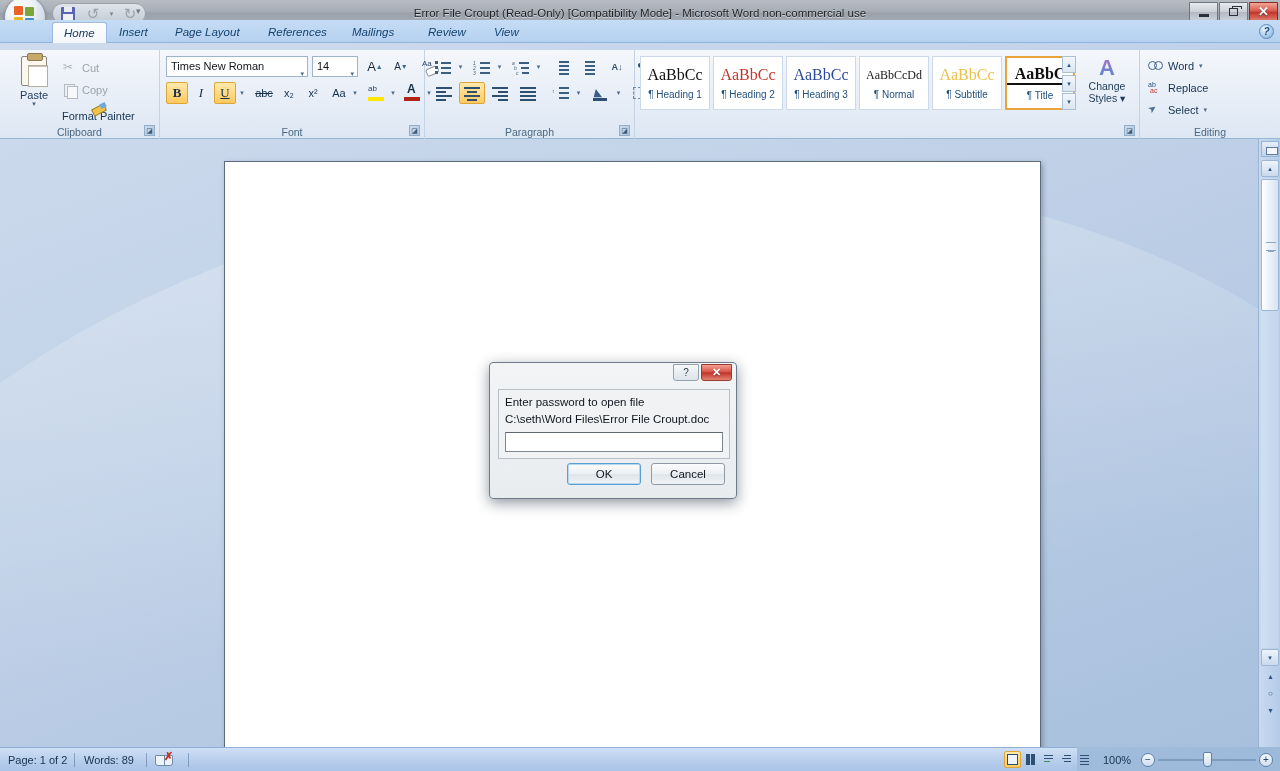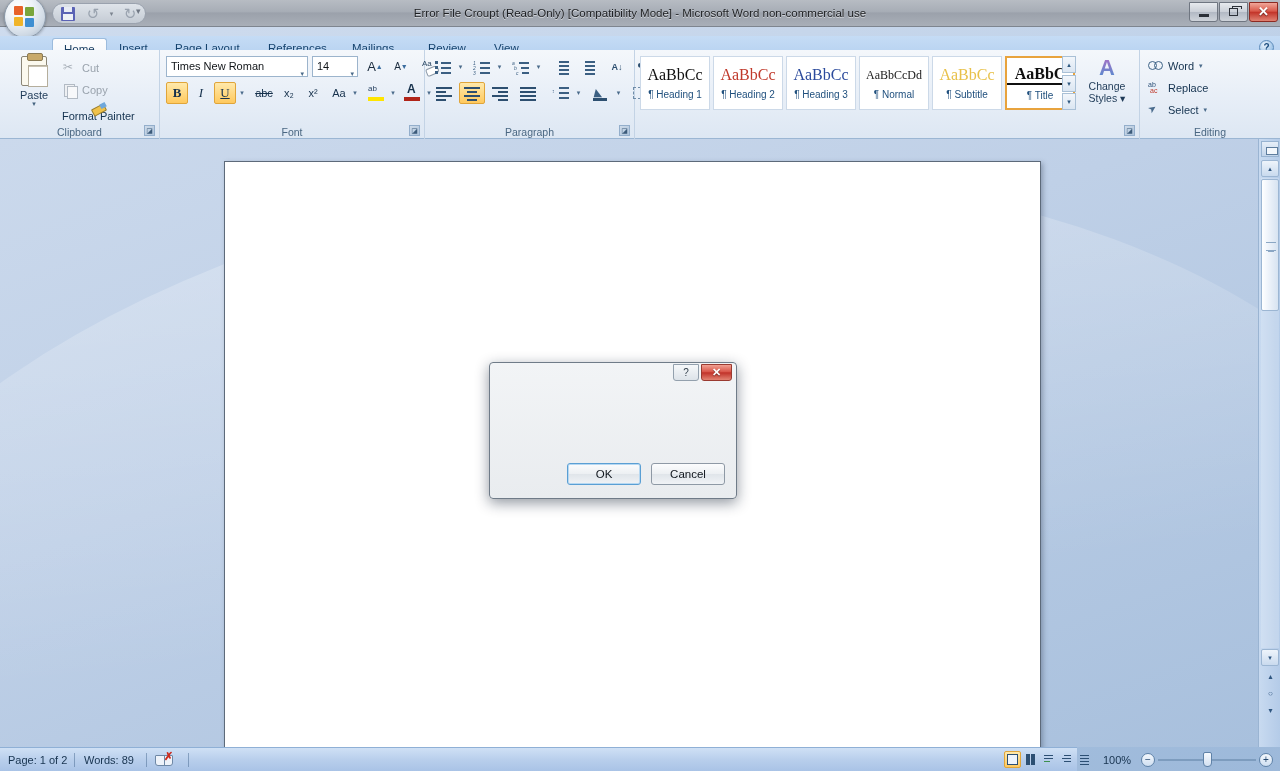--- a/index.html
+++ b/index.html
@@ -80,23 +80,24 @@
   .qbtn { width:22px; height:18px; display:flex; align-items:center; justify-content:center; border-radius:2px; }
   .save-ic { width:14px; height:14px; background:#5b63b5; border-radius:1px; position:relative; }
   .save-ic:before { content:""; position:absolute; left:3px; top:0; width:8px; height:5px; background:#e8ecf5; }
   .save-ic:after { content:""; position:absolute; left:2px; bottom:1px; width:10px; height:6px; background:#eef1f7; }
   .undo-ic, .redo-ic { font-size:15px; color:#9aa3af; line-height:14px; }
   .tinyarrow { font-size:7px; color:#7c848f; }
   .qat-more { position:absolute; left:136px; top:6px; font-size:9px; color:#6e7682; }
 
   
   .tabstrip {
-    position:absolute; left:0; top:36px; width:1280px; height:23px;
+    position:absolute; left:0; top:20px; width:1280px; height:23px;
     background: linear-gradient(180deg,#c5dcf5 0%,#b5d1f0 100%);
     border-bottom:1px solid #8fb4dd;
+    font-style:italic;
   }
   .tab {
     position:absolute; top:2px; height:21px; padding:0 11px;
     line-height:21px; font-size:11.5px; color:#15436e; cursor:default;
     border-radius:3px 3px 0 0;
   }
   .tab.active {
     background: linear-gradient(180deg,#fdfdfe 0%,#f3f6fa 100%);
     border:1px solid #9dbcdd; border-bottom:none; color:#1b3f63;
   }
@@ -757,18 +758,23 @@
     <div class="zoom-minus">−</div>
     <div class="zoom-track"></div>
     <div class="zoom-thumb"></div>
     <div class="zoom-plus">+</div>
   </div>
 
   <div class="dialog">
     <div class="dlg-help">?</div>
     <div class="dlg-close">✕</div>
 
+    <div class="dlg-body">
+      <span class="dlg-line dlg-l1">Enter password to open file</span>
+      <span class="dlg-line dlg-l2">C:\seth\Word Files\Error File Croupt.doc</span>
+      <input class="pw-input" type="password" placeholder="" style="">
+    </div>
 
     <div class="dlg-btn btn-ok">OK</div>
     <div class="dlg-btn btn-cancel">Cancel</div>
   </div>
 
 </div>
 
 </body></html>

